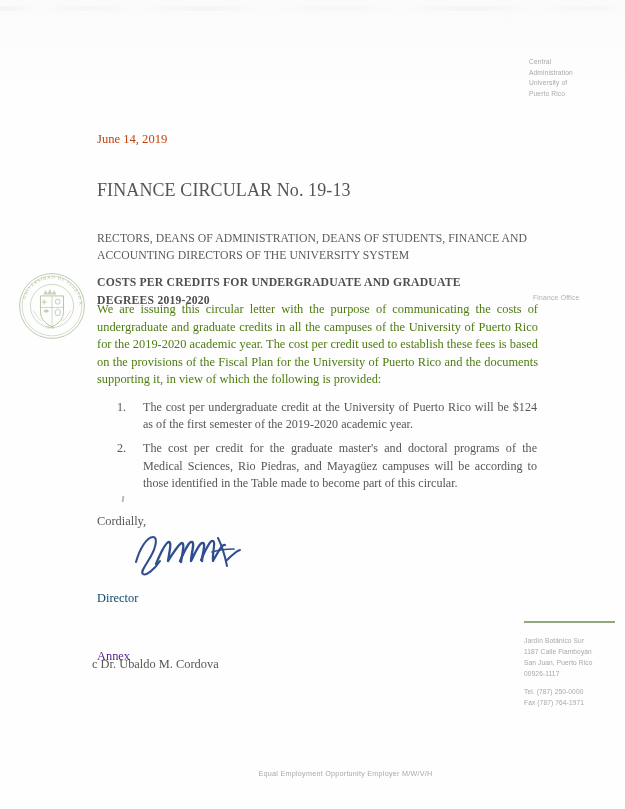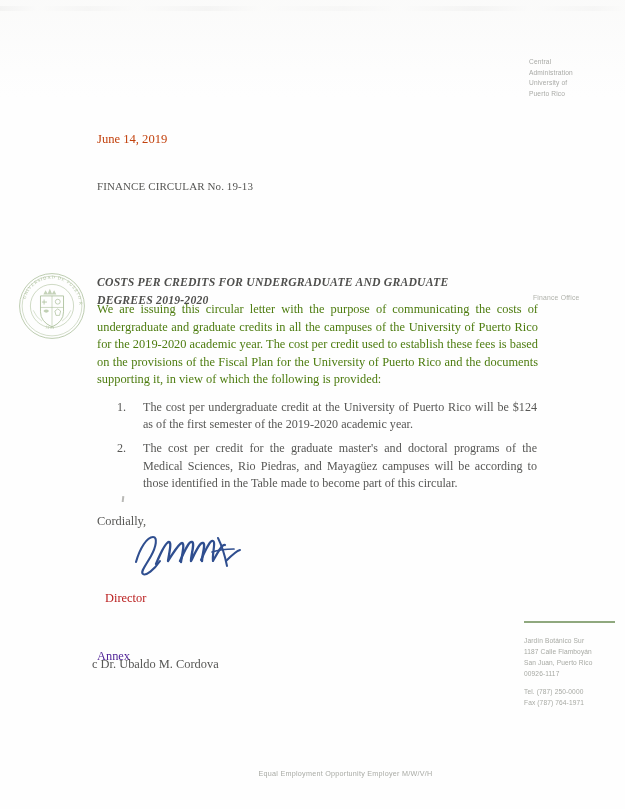--- a/index.html
+++ b/index.html
@@ -60,21 +60,21 @@
     position: absolute;
     left: 97px;
     top: 132px;
     font-size: 12.6px;
     color: #c2410c;
   }
   .circular-no {
     position: absolute;
     left: 97px;
     top: 180px;
-    font-size: 11px;
+    font-size: 18px;
     color: #555553;
     letter-spacing: 0.1px;
   }
   .addressee {
     position: absolute;
     left: 97px;
     top: 230px;
     width: 440px;
     font-size: 11.7px;
     line-height: 1.46;
@@ -89,21 +89,20 @@
     position: absolute;
     left: 97px;
     top: 274px;
     width: 440px;
     font-size: 11.7px;
     font-weight: bold;
     line-height: 1.5;
     color: #4f4f4d;
     text-align: justify;
     letter-spacing: 0.2px;
-    font-style: italic;
   }
   .subject .ln2 { text-align: left; }
 
   .finance-office {
     position: absolute;
     left: 533px;
     top: 294px;
     font-family: "Liberation Sans", "DejaVu Sans", sans-serif;
     font-size: 6.8px;
     color: #b0b2ab;
@@ -176,22 +175,21 @@
     left: 97px;
     top: 572px;
     font-size: 12.4px;
     color: #575755;
   }
   .signer-title {
     position: absolute;
     left: 97px;
     top: 591px;
     font-size: 12.4px;
-    color: #b91c1c;
-    margin-left: 8px;
+    color: #0c4a6e;
   }
   .annex {
     position: absolute;
     left: 97px;
     top: 625px;
     font-size: 12.4px;
     color: #4c1d95;
     margin-top: 24px;
   }
   .cc-line {
@@ -291,20 +289,24 @@
       <path d="M38,34 l3,-6 l3,5 l3,-7 l3,7 l3,-5 l3,6 Z" fill="#6f9152" opacity="0.7"></path>
 
       <path d="M24,56 q4,10 12,15" fill="none" stroke="#6f9152" stroke-width="0.8" opacity="0.8"></path>
       <path d="M76,56 q-4,10 -12,15" fill="none" stroke="#6f9152" stroke-width="0.8" opacity="0.8"></path>
     </svg>
   </div>
 
   <div class="date-line">June 14, 2019</div>
   <div class="circular-no">FINANCE CIRCULAR No. 19-13</div>
 
+  <div class="addressee">
+    <div>RECTORS, DEANS OF ADMINISTRATION, DEANS OF STUDENTS, FINANCE AND</div>
+    <div class="ln2">ACCOUNTING DIRECTORS OF THE UNIVERSITY SYSTEM</div>
+  </div>
 
   <div class="subject">
     <div>COSTS PER CREDITS FOR UNDERGRADUATE AND GRADUATE</div>
     <div class="ln2">DEGREES 2019-2020</div>
   </div>
 
   <div class="finance-office">Finance Office</div>
 
   <div class="body-para">We are issuing this circular letter with the purpose of communicating the costs of undergraduate and graduate credits in all the campuses of the University of Puerto Rico for the 2019-2020 academic year. The cost per credit used to establish these fees is based on the provisions of the Fiscal Plan for the University of Puerto Rico and the documents supporting it, in view of which the following is provided:</div>
 

